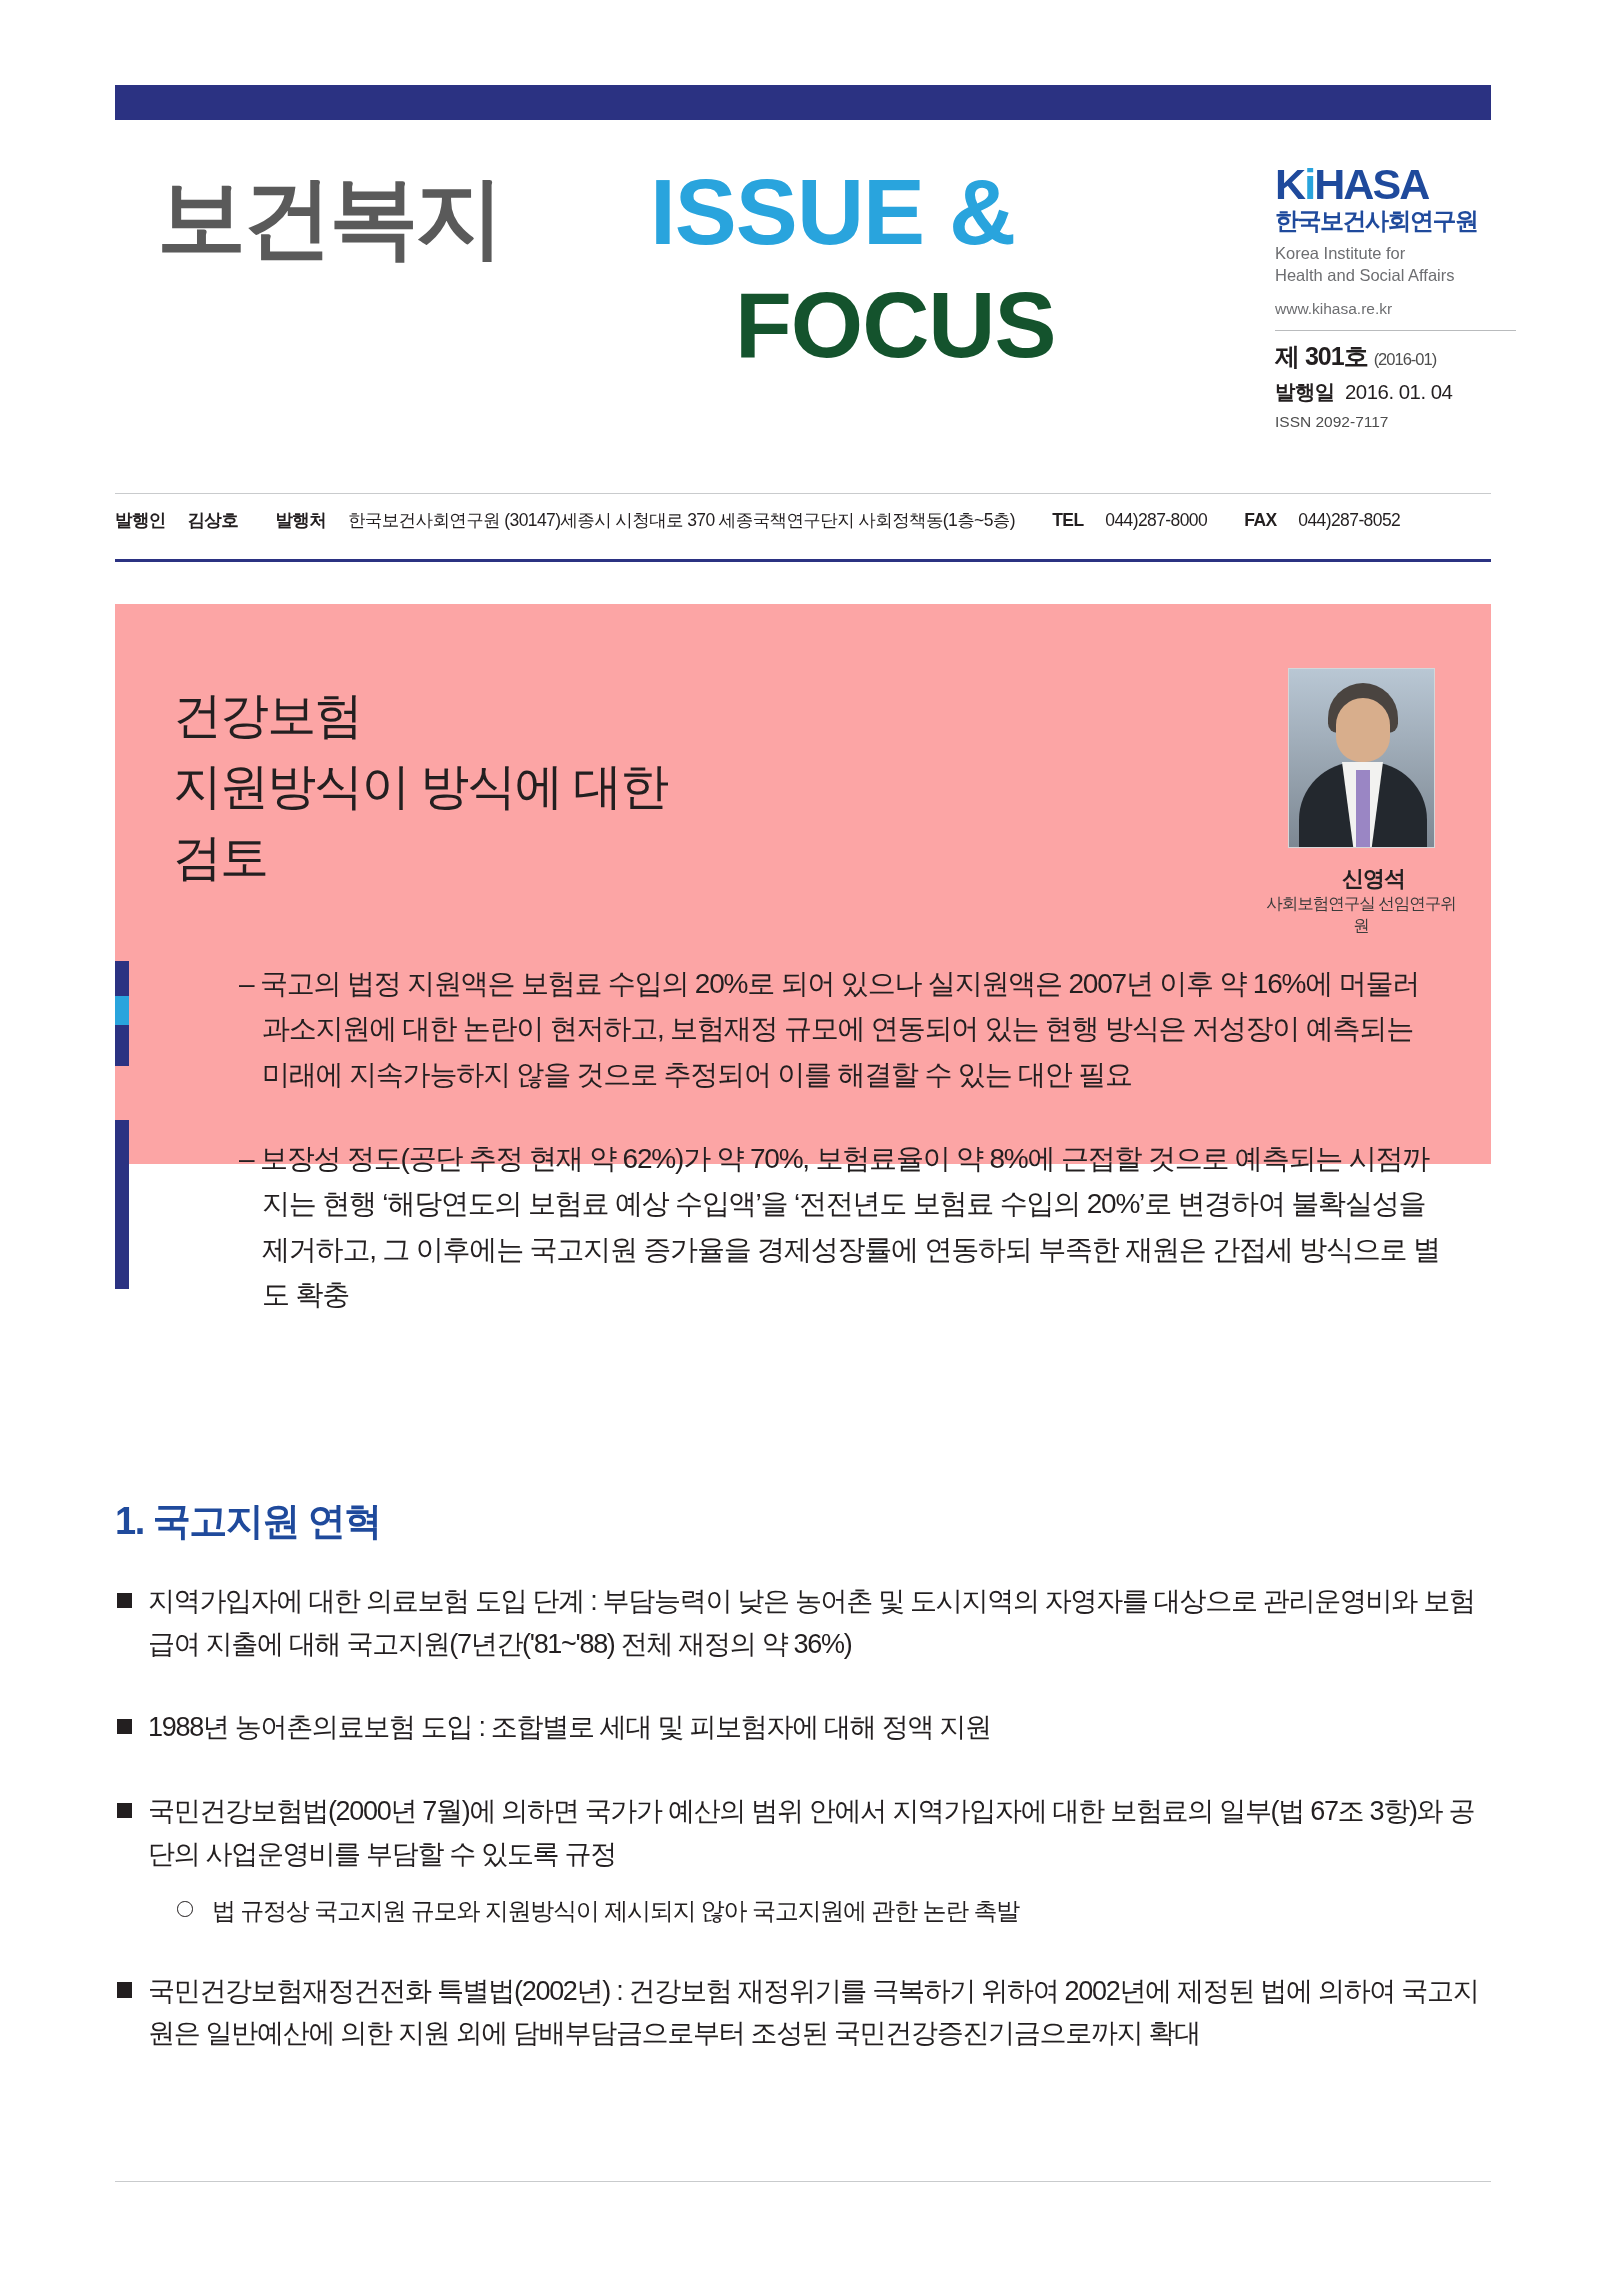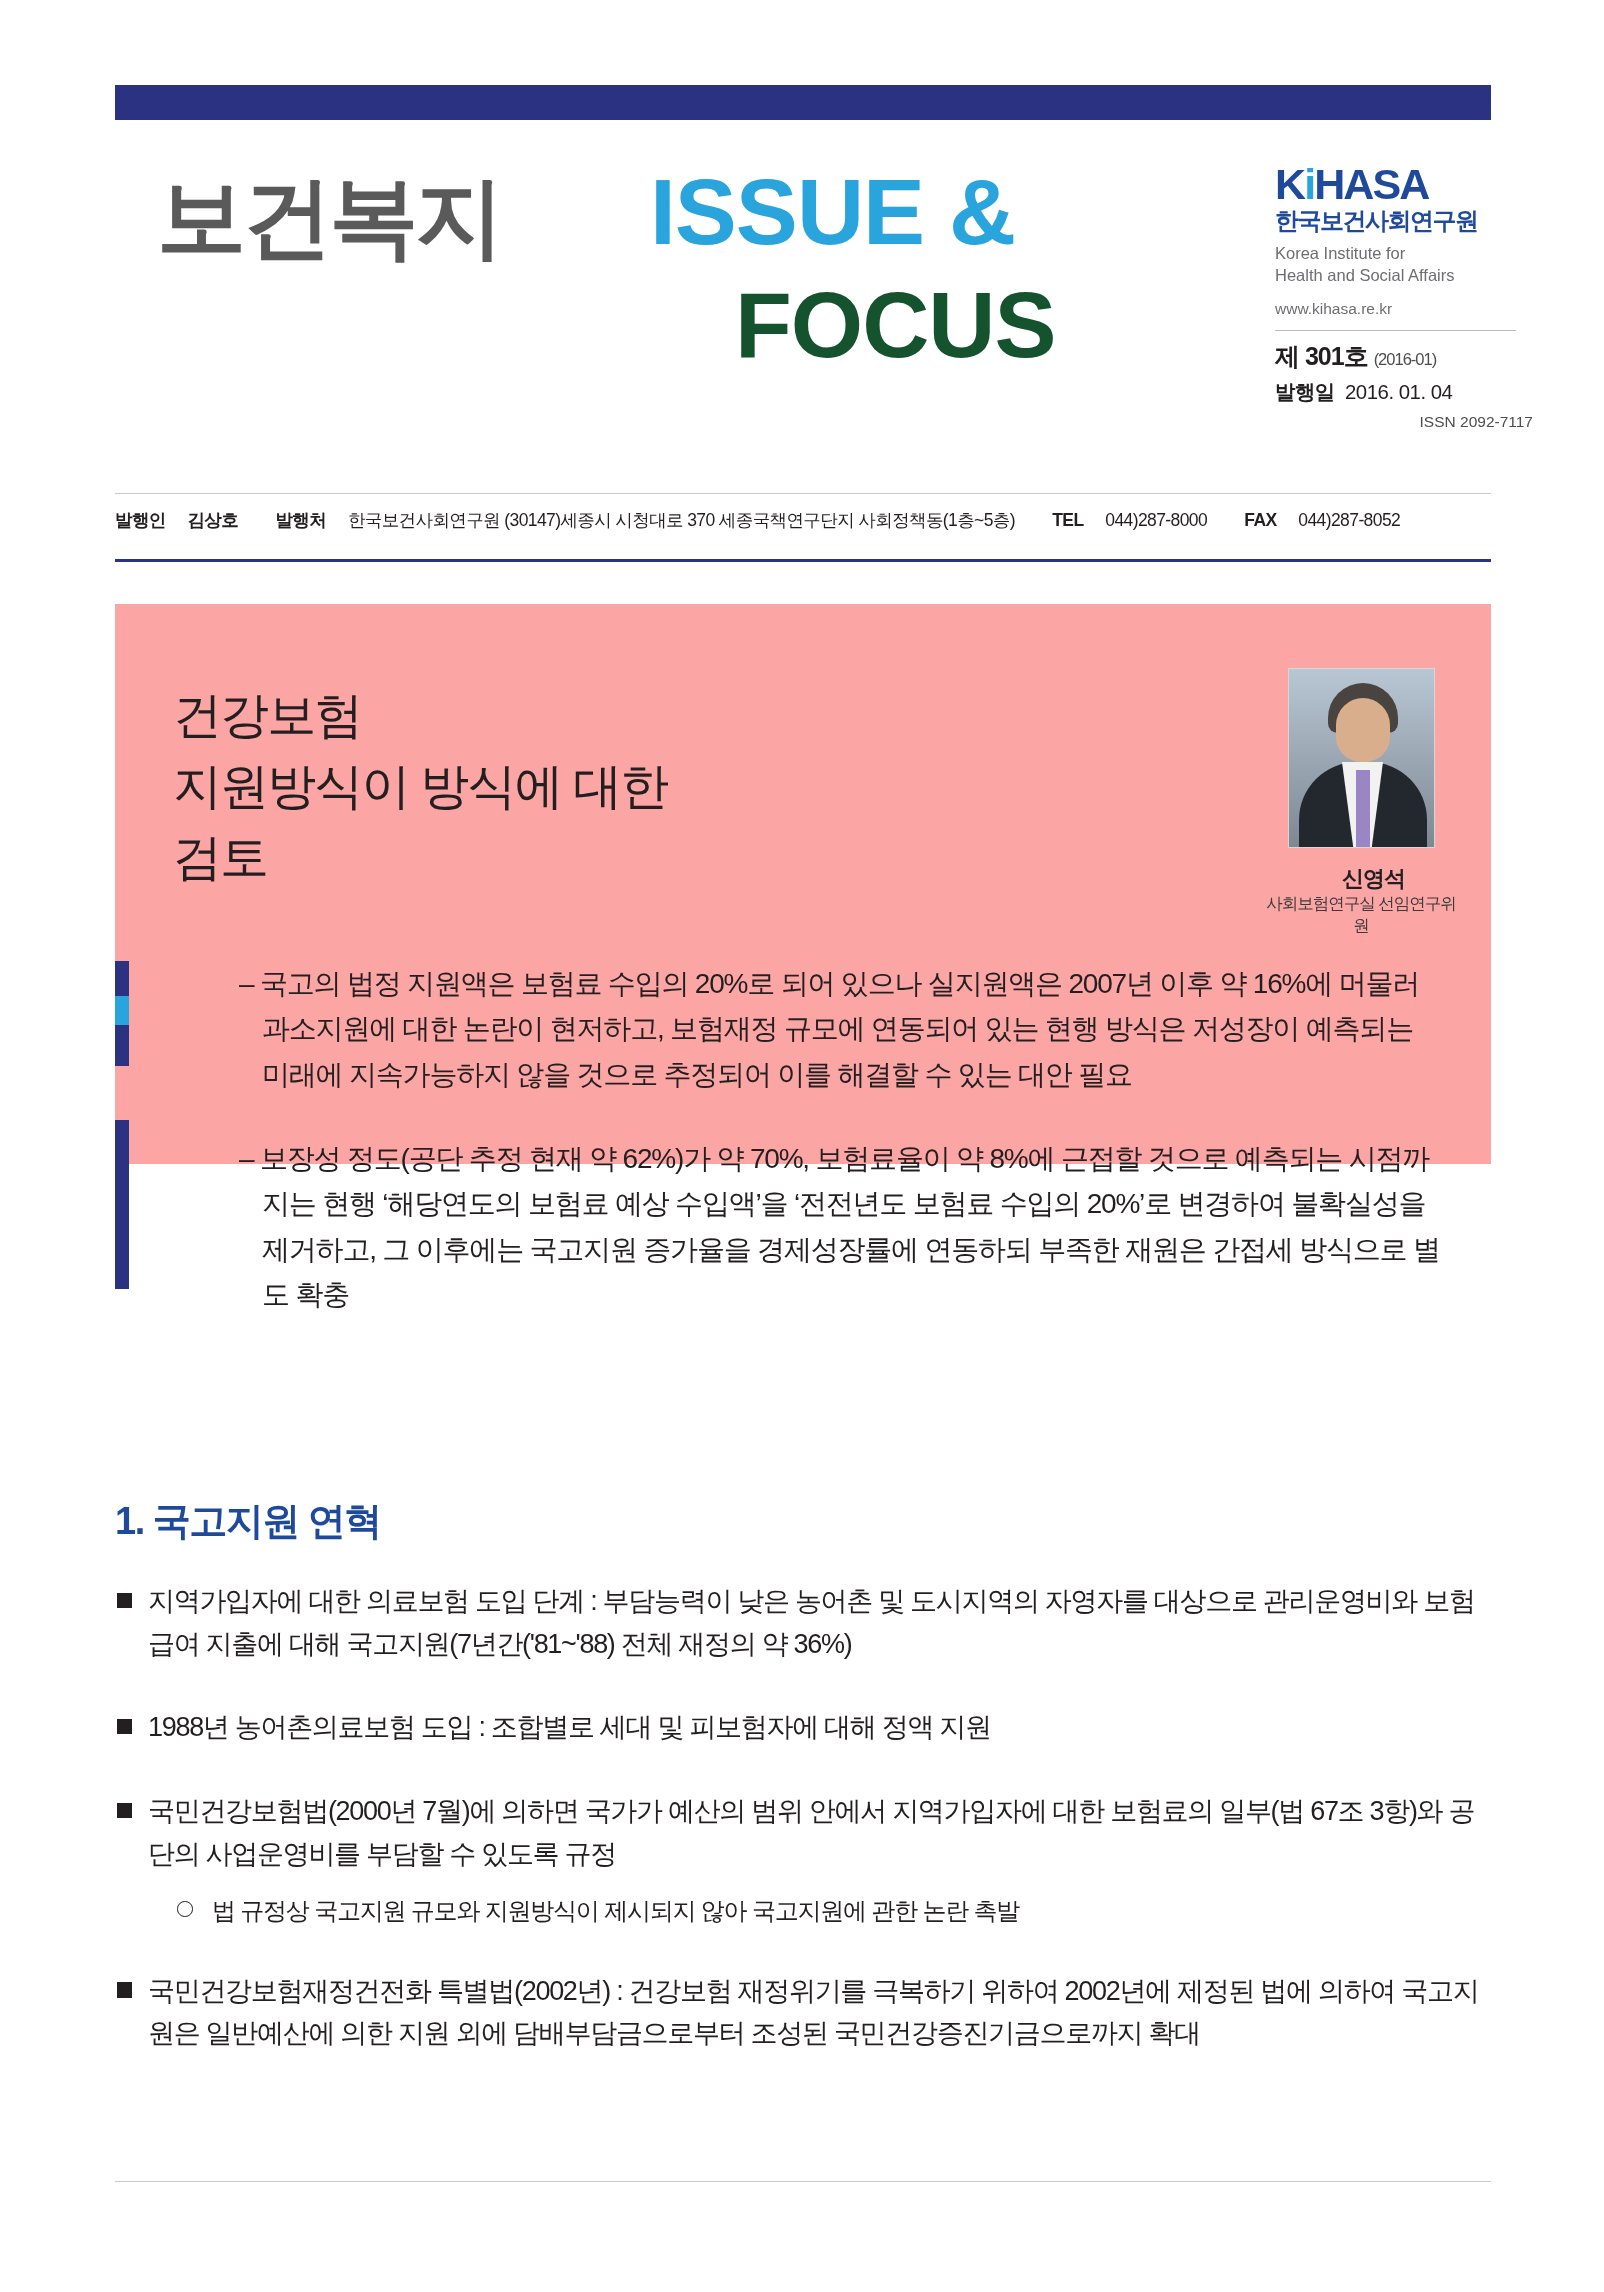--- a/index.html
+++ b/index.html
@@ -124,21 +124,20 @@
     font-size: 20.4px;
     color: #231f20;
     letter-spacing: -0.5px;
   }
   .issue-date b { font-weight: bold; }
   .issue-issn {
     margin-left: 33px;
     margin-top: 6.8px;
     font-size: 15.5px;
     color: #4d4d4d;
-    text-align: right;
   }
   
   .pubrule-top {
     position: absolute;
     left: 115px; top: 493px;
     width: 1376px; height: 1px;
     background: #c9cbcd;
   }
   .publine {
     position: absolute;

